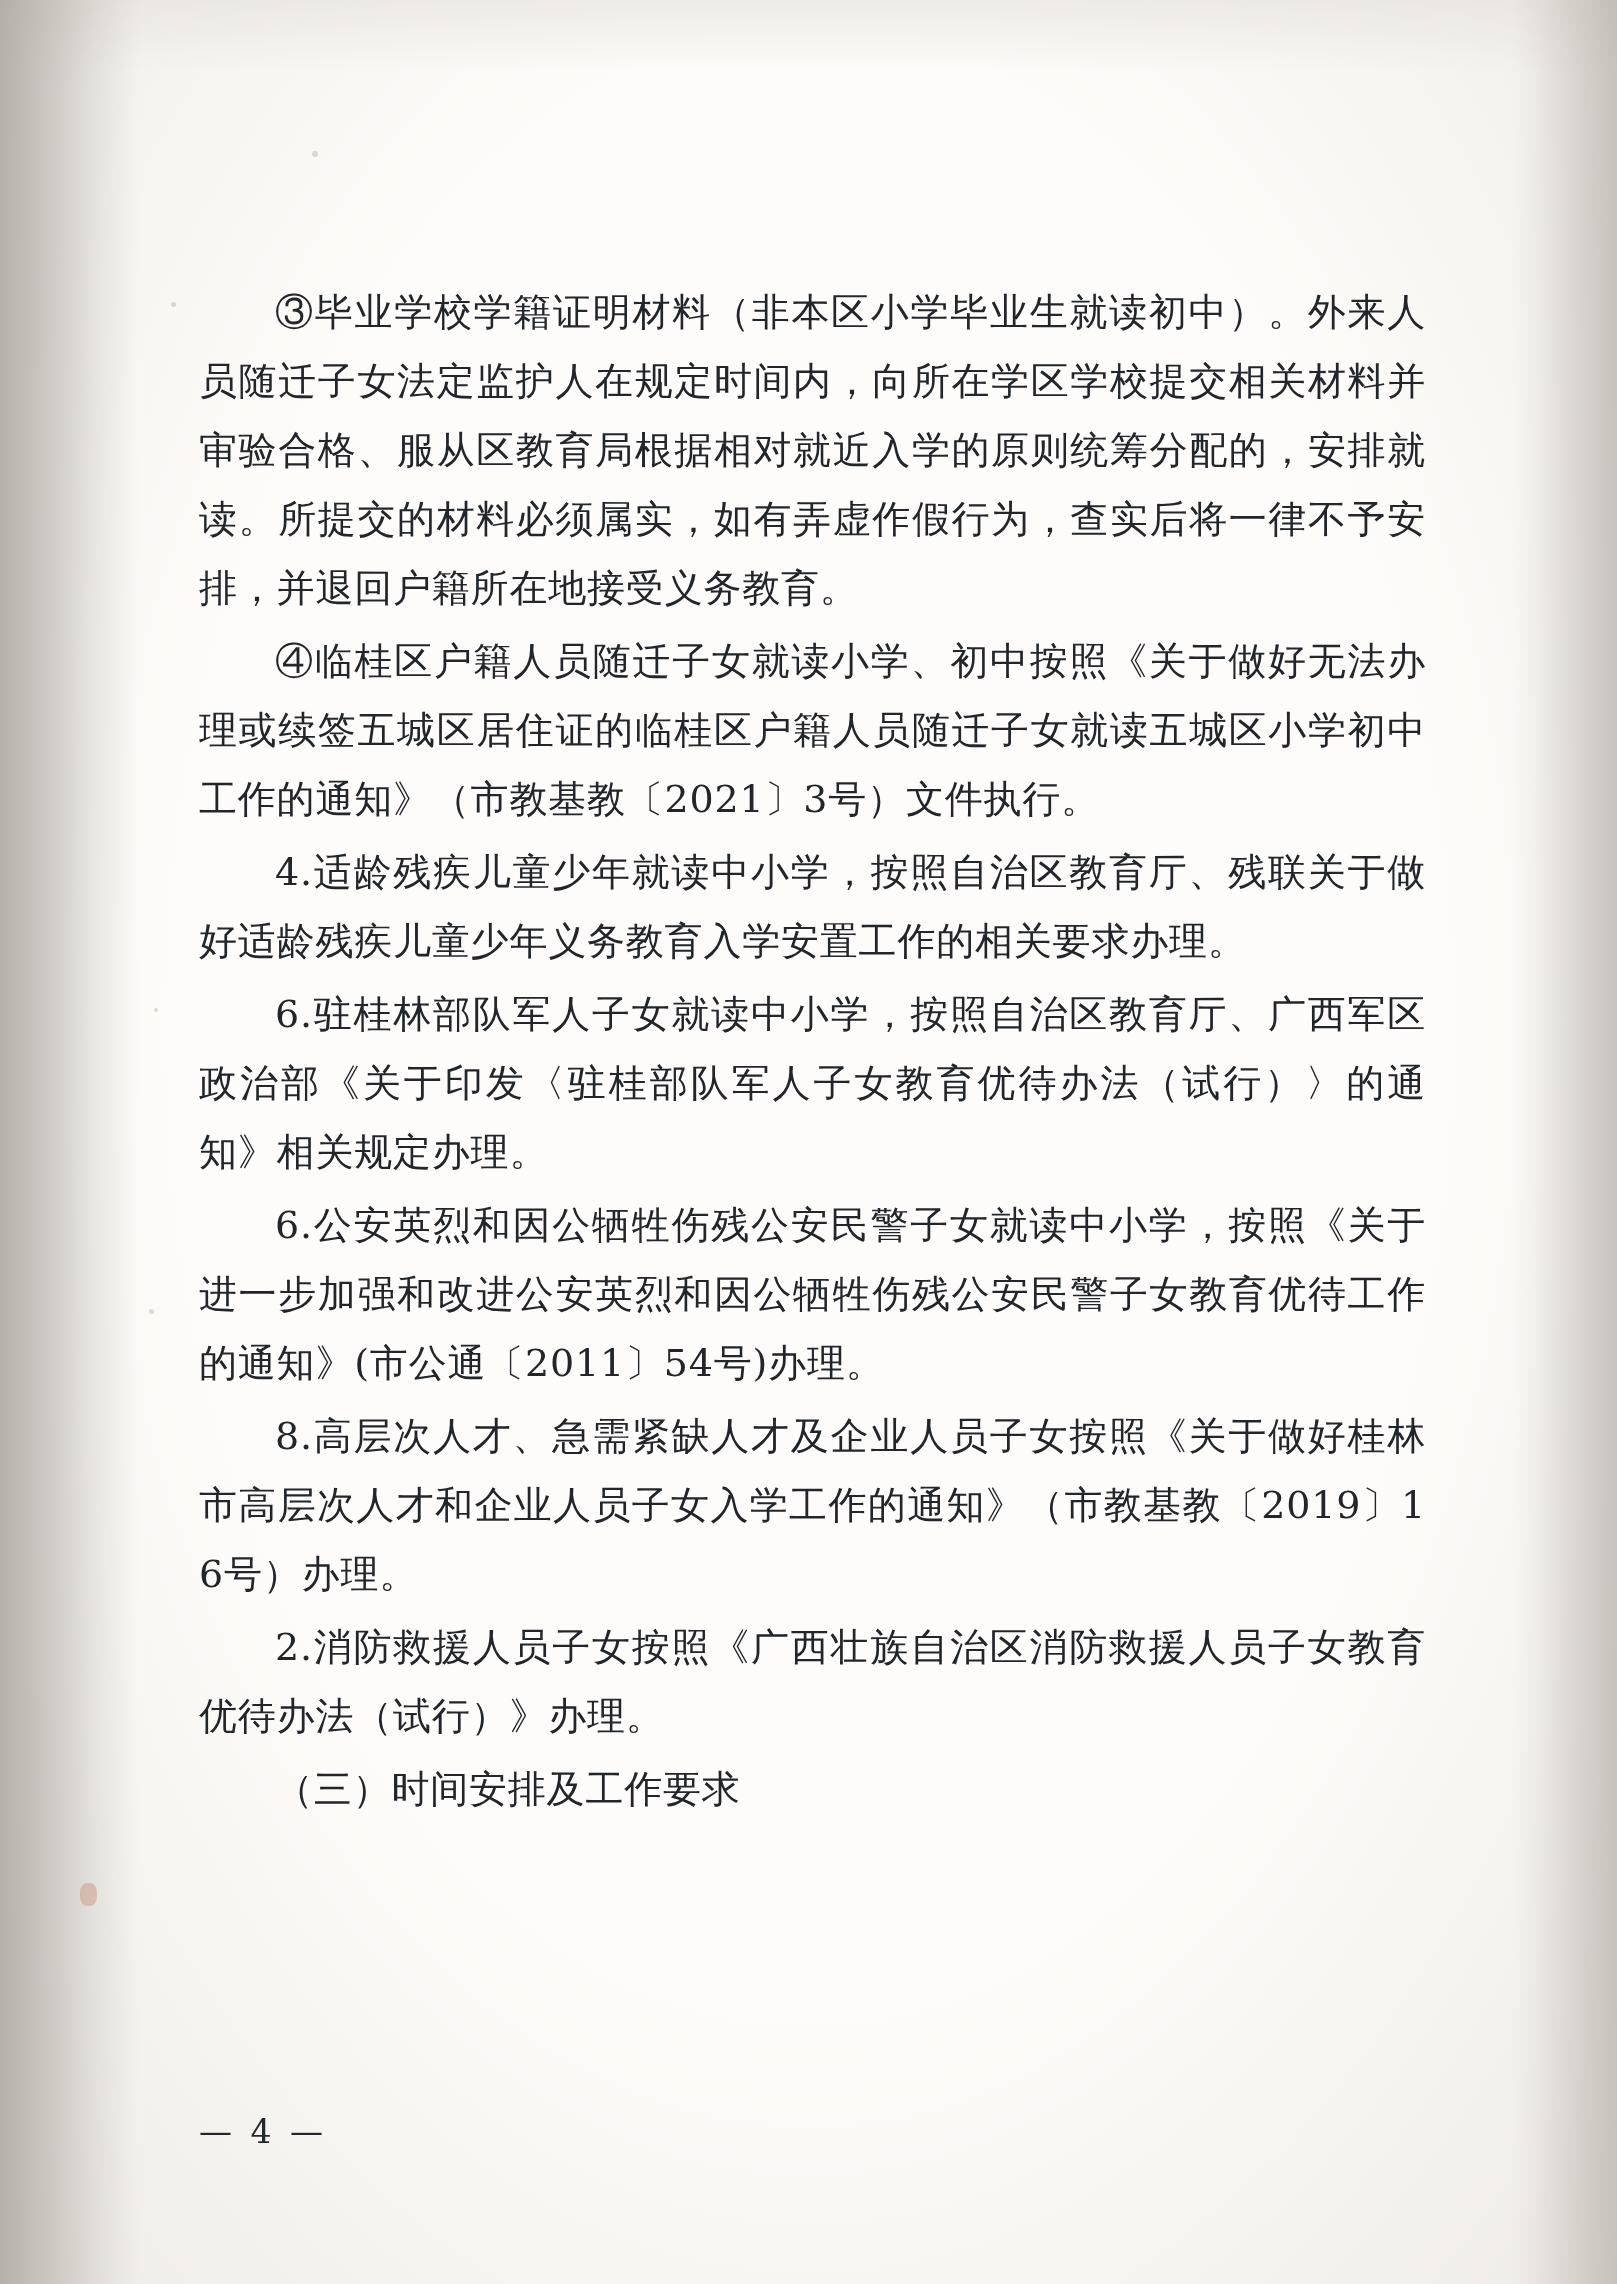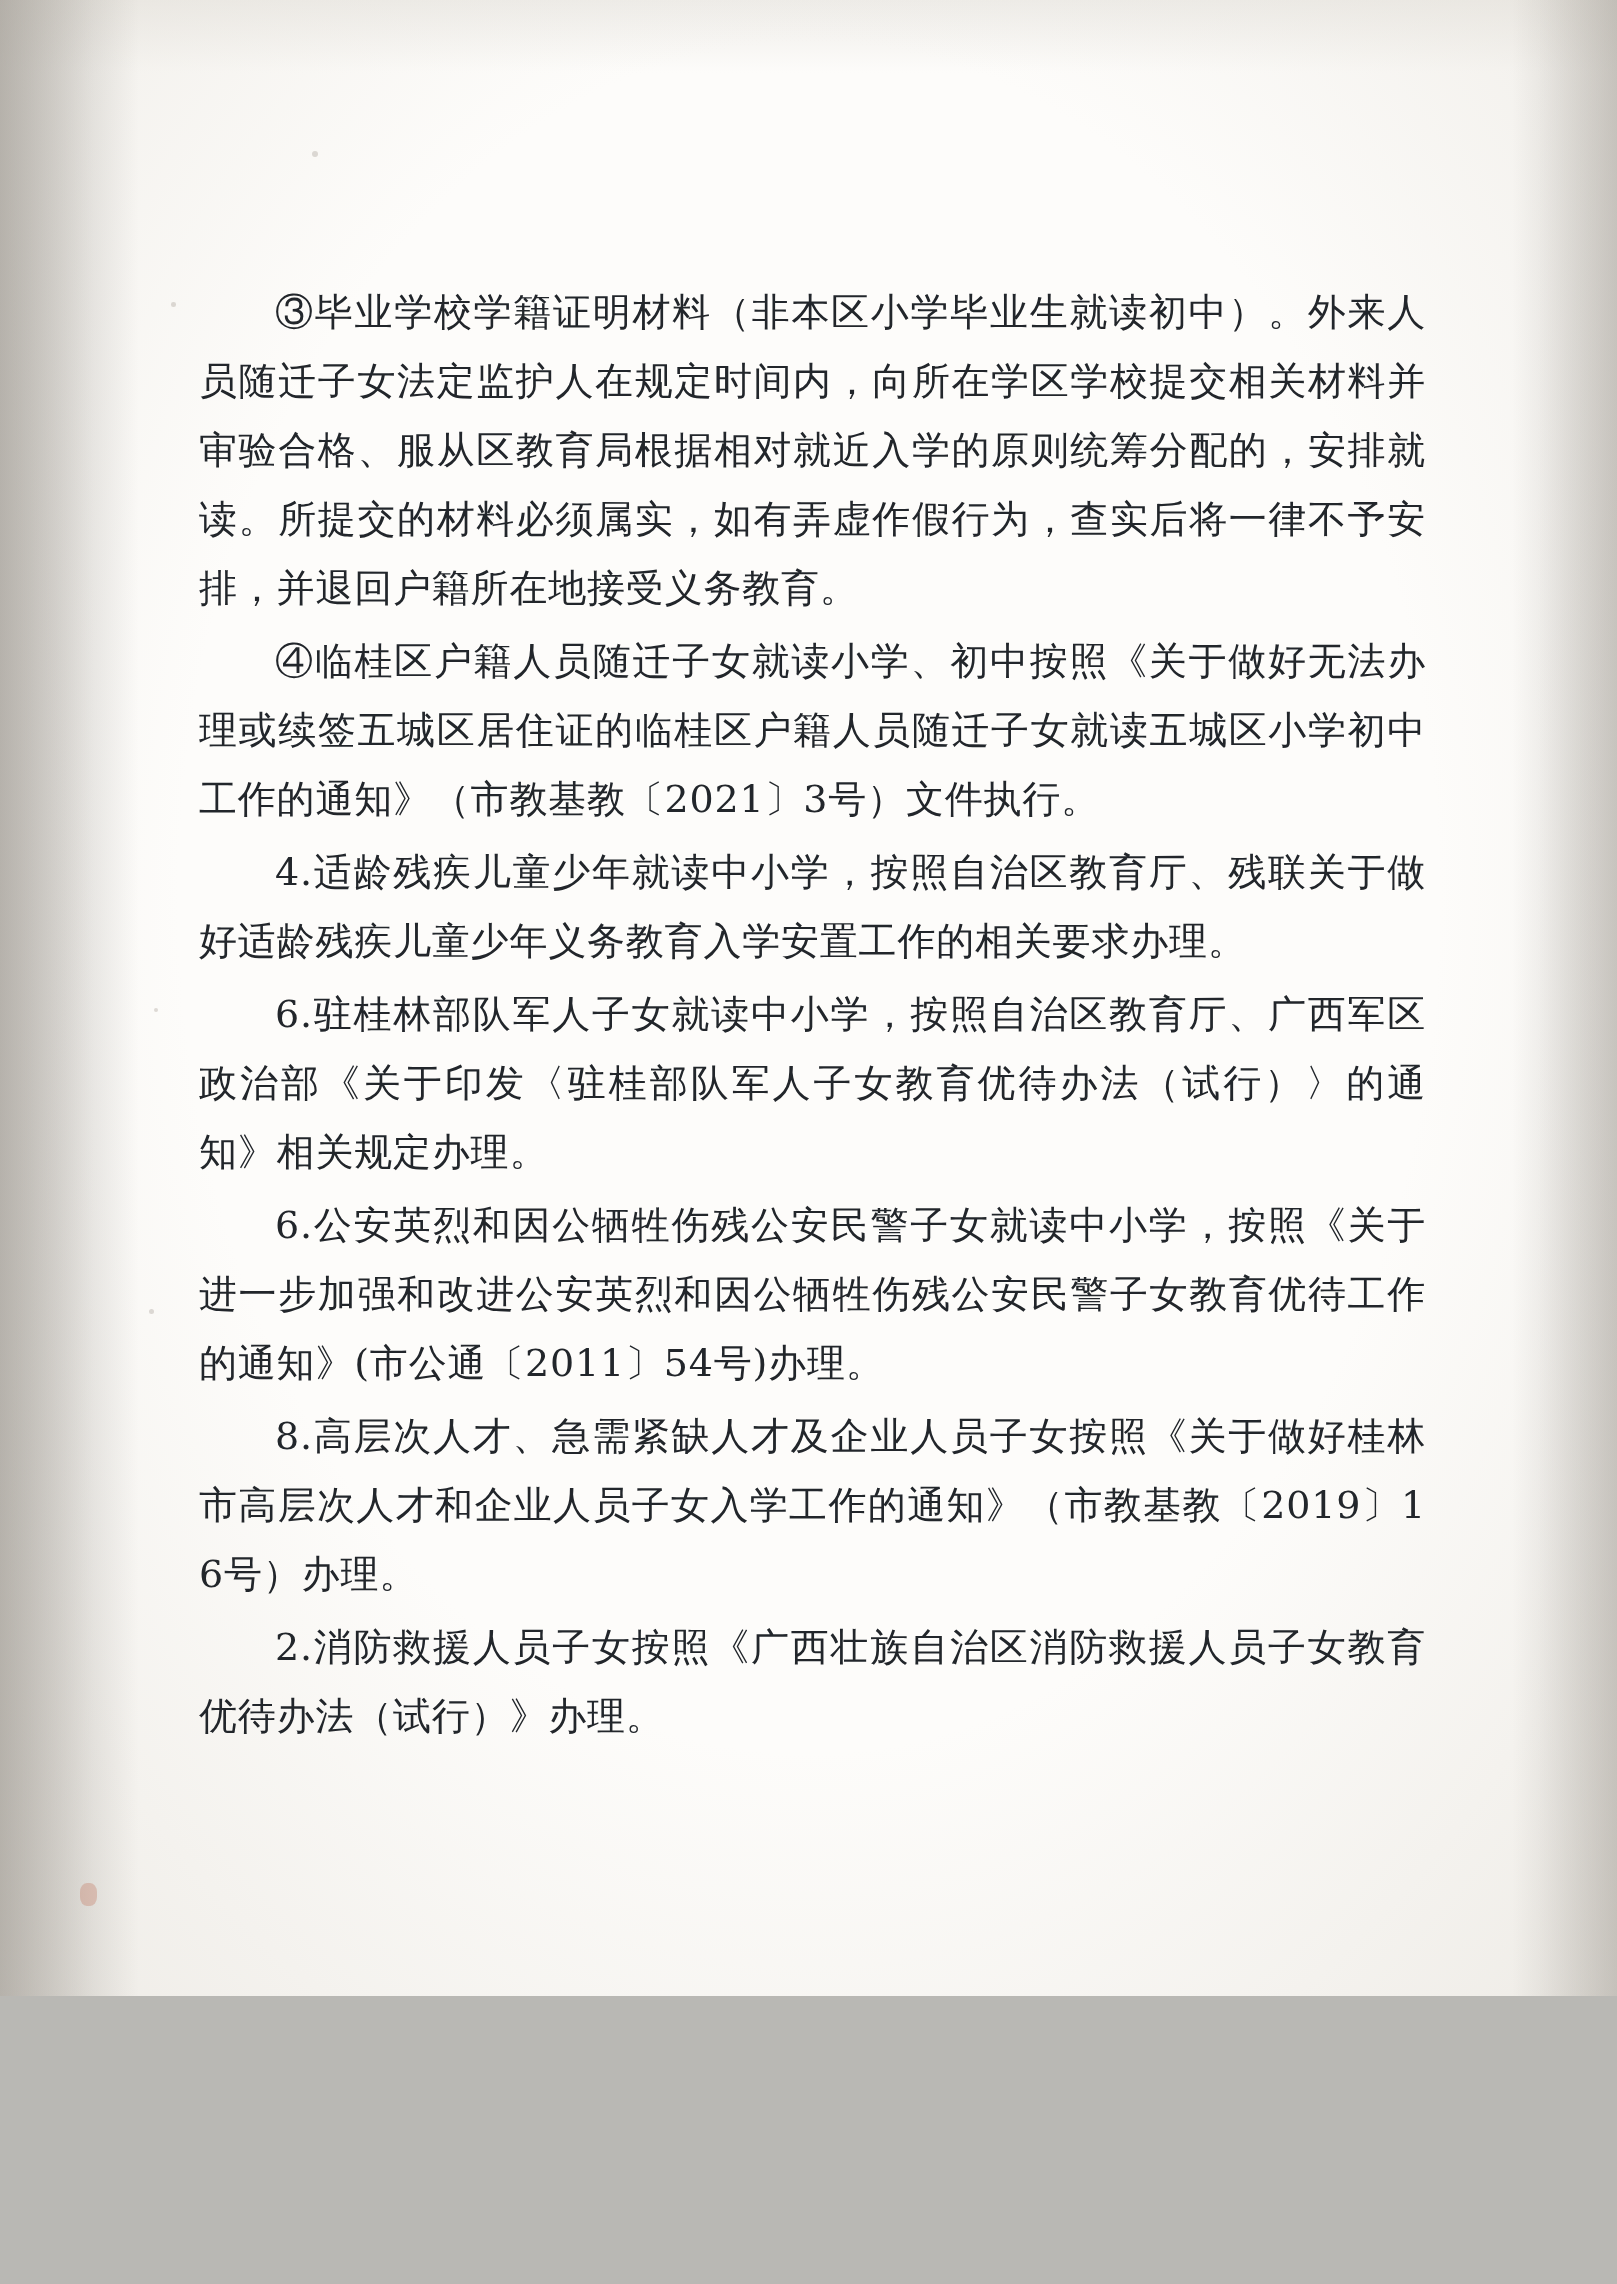--- a/index.html
+++ b/index.html
@@ -3,21 +3,21 @@
 <meta charset="utf-8">
 <style>
   html, body {
     margin: 0;
     padding: 0;
     background: #b9b8b4;
   }
   .page {
     position: relative;
     width: 1618px;
-    height: 1996px;
+    height: 2284px;
     margin: 0 auto;
     background: #ffffff;
     overflow: hidden;
   }
   
   .paper-tint {
     position: absolute;
     inset: 0;
     background:
       radial-gradient(ellipse at 50% 45%, rgba(255,255,255,0) 55%, rgba(226,222,214,0.55) 100%),
@@ -92,17 +92,18 @@
   <div class="speck" style="left:80px;top:1883px;width:17px;height:22.5px;background:rgba(196,120,96,0.35);border-radius:40%;"></div>
 
   <div class="content">
     <p class="para indent">③毕业学校学籍证明材料（非本区小学毕业生就读初中）。外来人员随迁子女法定监护人在规定时间内，向所在学区学校提交相关材料并审验合格、服从区教育局根据相对就近入学的原则统筹分配的，安排就读。所提交的材料必须属实，如有弄虚作假行为，查实后将一律不予安排，并退回户籍所在地接受义务教育。</p>
     <p class="para indent">④临桂区户籍人员随迁子女就读小学、初中按照《关于做好无法办理或续签五城区居住证的临桂区户籍人员随迁子女就读五城区小学初中工作的通知》（市教基教〔2021〕3号）文件执行。</p>
     <p class="para indent">4.适龄残疾儿童少年就读中小学，按照自治区教育厅、残联关于做好适龄残疾儿童少年义务教育入学安置工作的相关要求办理。</p>
     <p class="para indent">6.驻桂林部队军人子女就读中小学，按照自治区教育厅、广西军区政治部《关于印发〈驻桂部队军人子女教育优待办法（试行）〉的通知》相关规定办理。</p>
     <p class="para indent">6.公安英烈和因公牺牲伤残公安民警子女就读中小学，按照《关于进一步加强和改进公安英烈和因公牺牲伤残公安民警子女教育优待工作的通知》(市公通〔2011〕54号)办理。</p>
     <p class="para indent">8.高层次人才、急需紧缺人才及企业人员子女按照《关于做好桂林市高层次人才和企业人员子女入学工作的通知》（市教基教〔2019〕16号）办理。</p>
     <p class="para indent">2.消防救援人员子女按照《广西壮族自治区消防救援人员子女教育优待办法（试行）》办理。</p>
+    <p class="para indent">（三）时间安排及工作要求</p>
   </div>
 
   <div class="pagenum">— 4 —</div>
 </div>
 
 
 </body></html>

